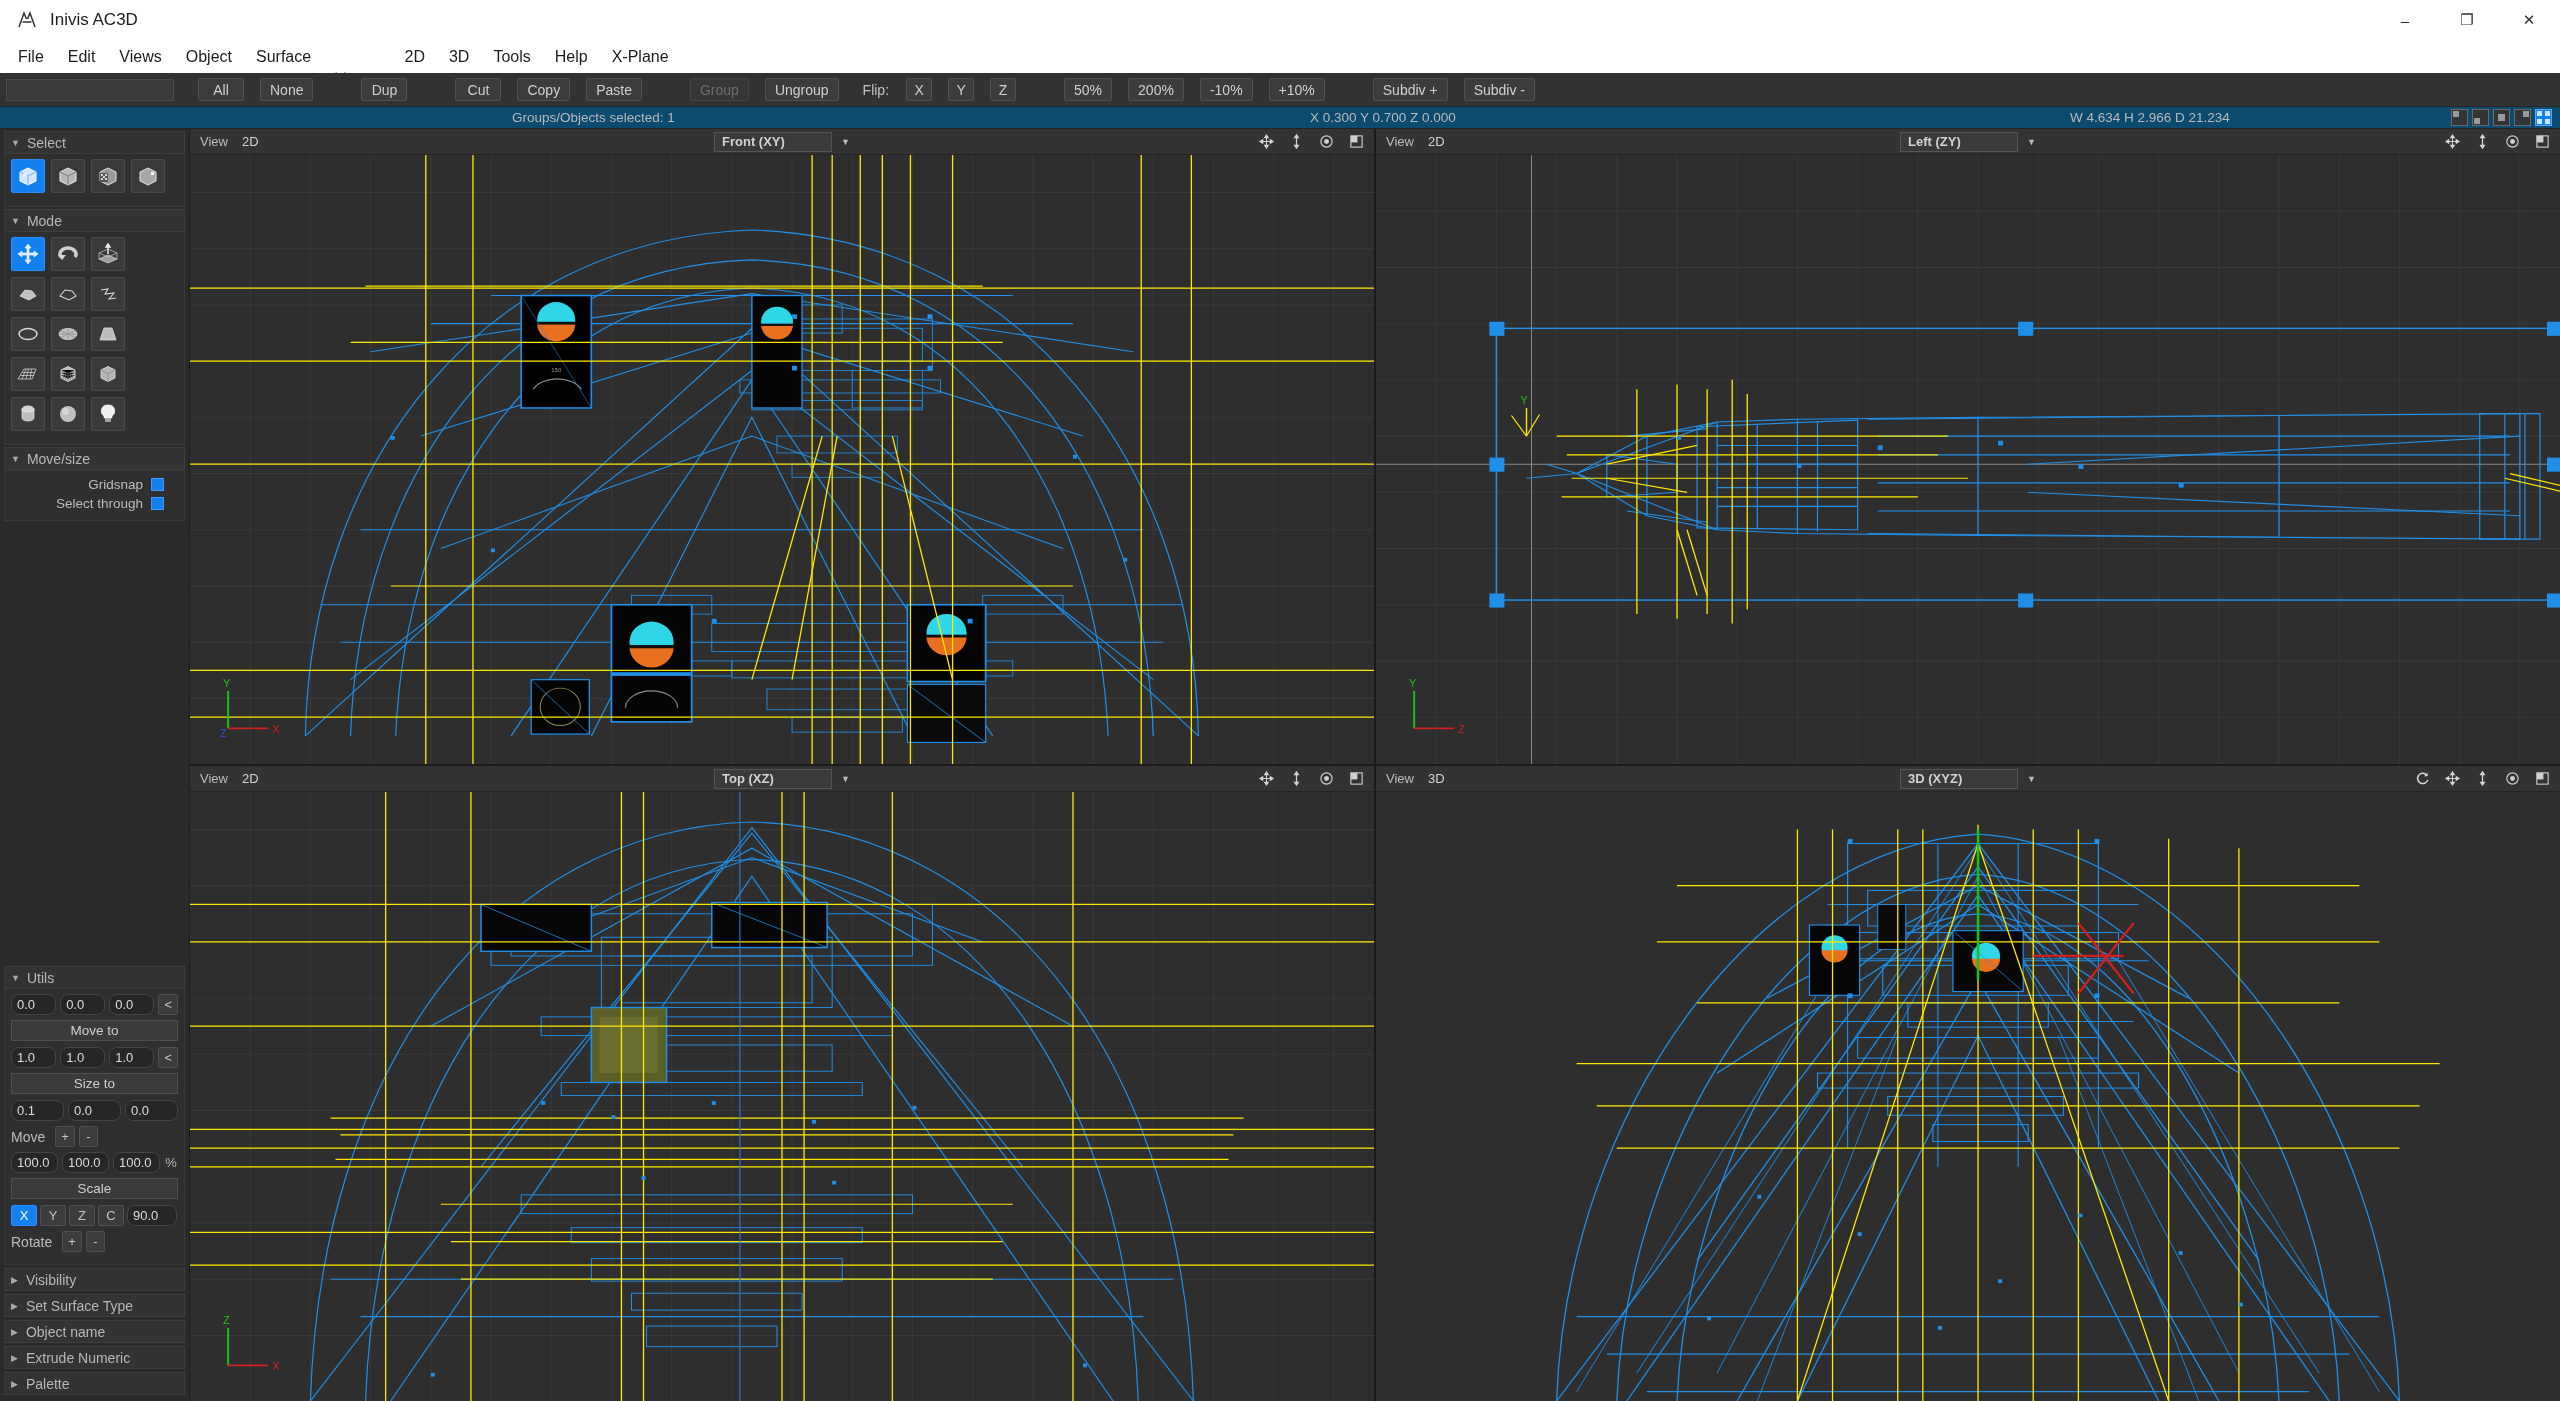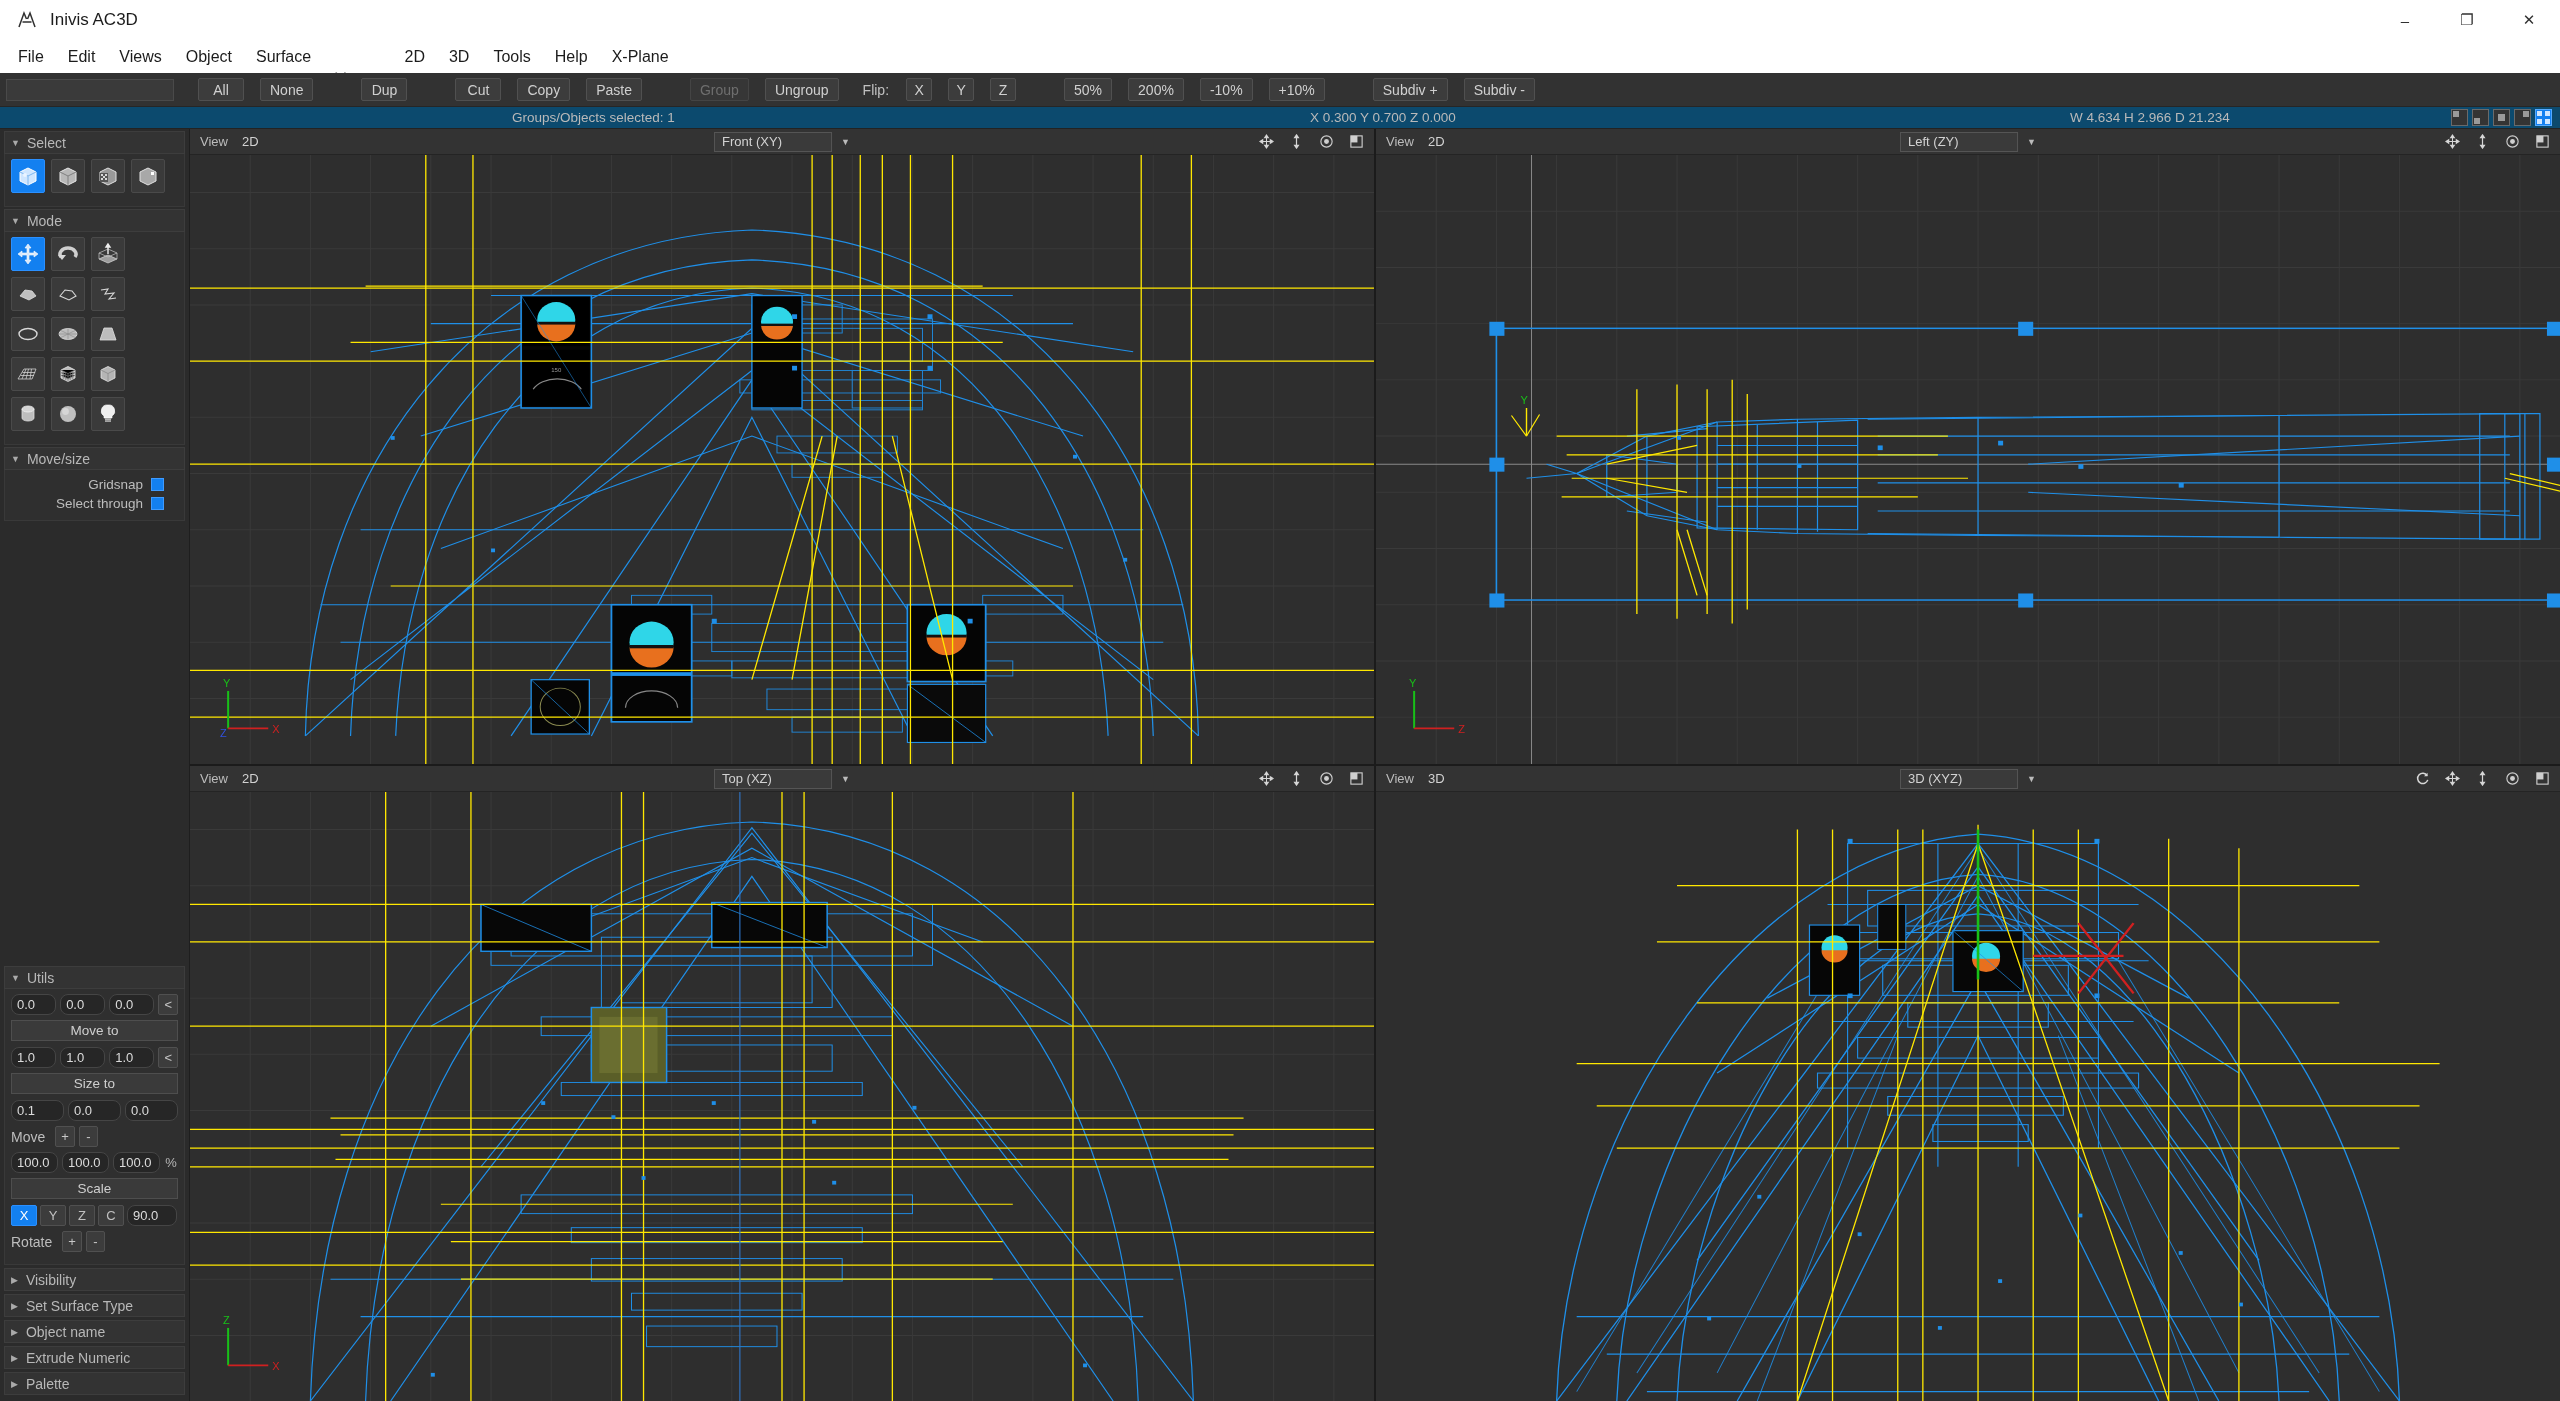--- a/index.html
+++ b/index.html
@@ -138,21 +138,21 @@
   .viewport { position: relative; background: #2e2e2e; overflow: hidden; display:flex; flex-direction:column;}
   .viewport.active-vp { outline: 2px solid #2f6ec4; outline-offset: -2px; }
   .vp-head {
     height: 26px; flex: 0 0 26px; background: #333333; position: relative;
     display: flex; align-items: center; border-bottom: 1px solid #242424;
   }
   .vp-head .vh-label { font-size: 13px; color: #bcbcbc; margin-left: 10px; }
   .vp-head .vh-mode { font-size: 13px; color: #d2d2d2; margin-left: 14px; }
   .vp-combo {
     position: absolute; left: 50%; transform: translateX(-50%);
-    height: 18px; display: flex; align-items: center;
+    height: 18px; display: flex; align-items: center; font-weight: bold;
   }
   .vp-combo .combo-box {
     width: 118px; height: 20px; background: #3a3a3a; border: 1px solid #555;
     color: #d2d2d2; font-size: 13px; display: flex; align-items: center; padding-left: 7px;
   }
   .vp-combo .combo-arrow { margin-left: 9px; font-size: 9px; color: #bbb; }
   .vh-icons { position: absolute; right: 10px; display: flex; gap: 14px; align-items: center; }
   .vh-icons .vi { width: 16px; height: 16px; display:flex; align-items:center; justify-content:center; }
   .vp-canvas { flex: 1 1 auto; position: relative; background: #2e2e2e; overflow: hidden; }
   .vp-canvas svg { position: absolute; inset: 0; width: 100%; height: 100%; display:block;}

